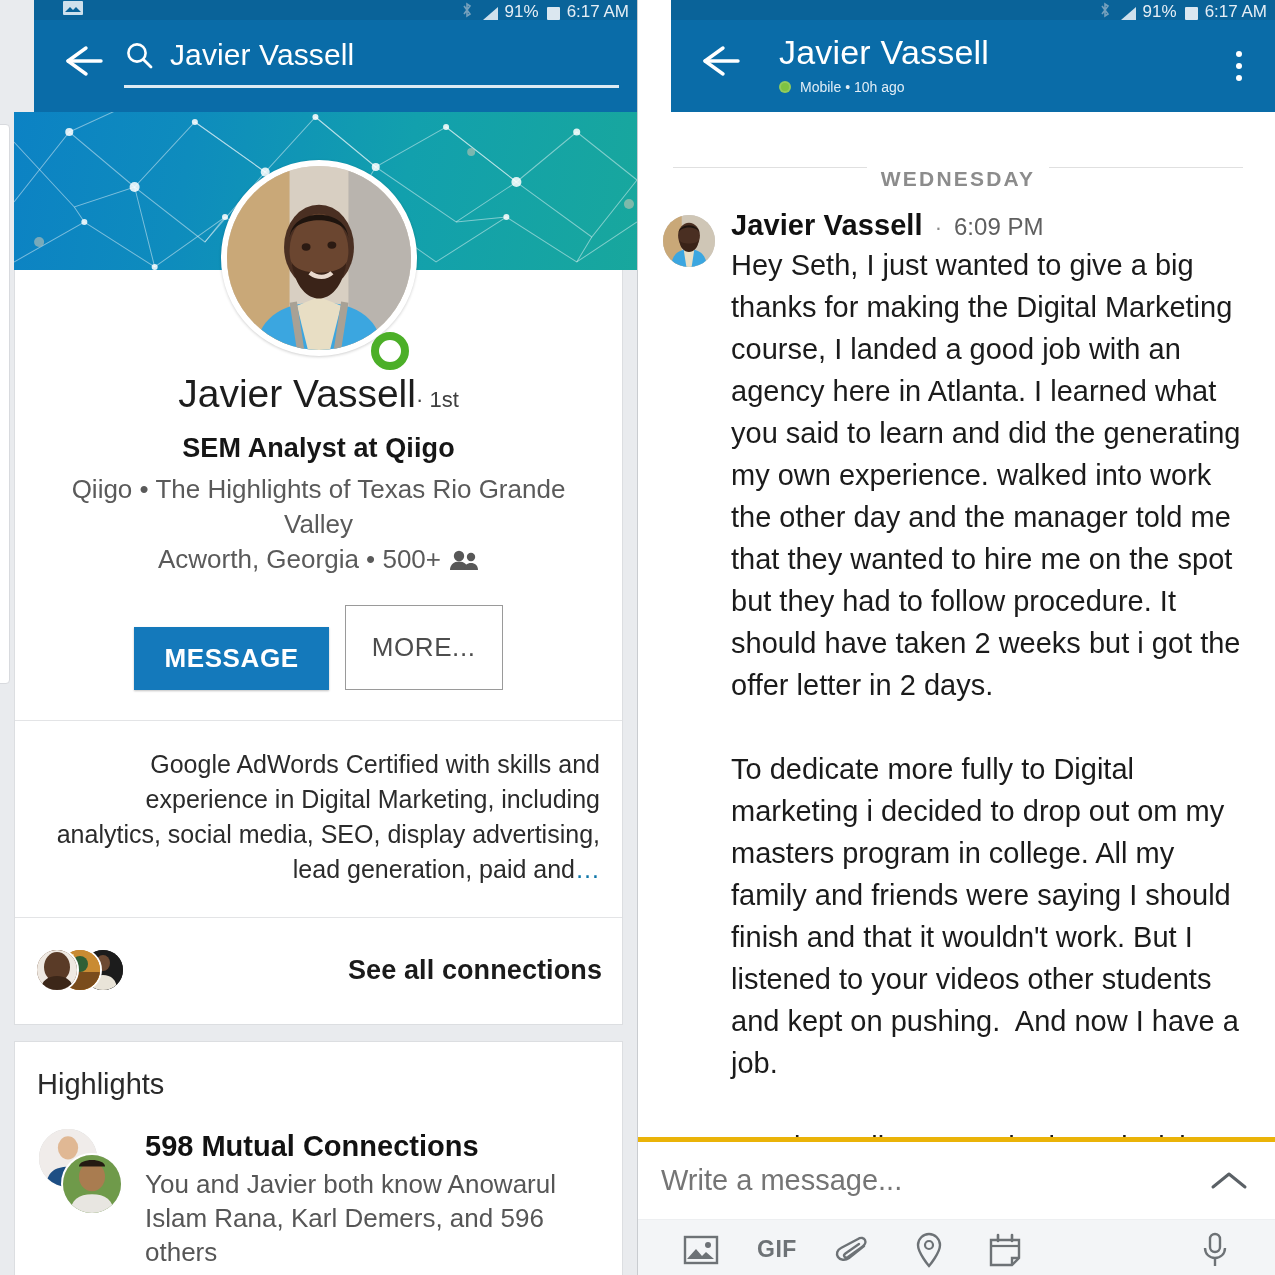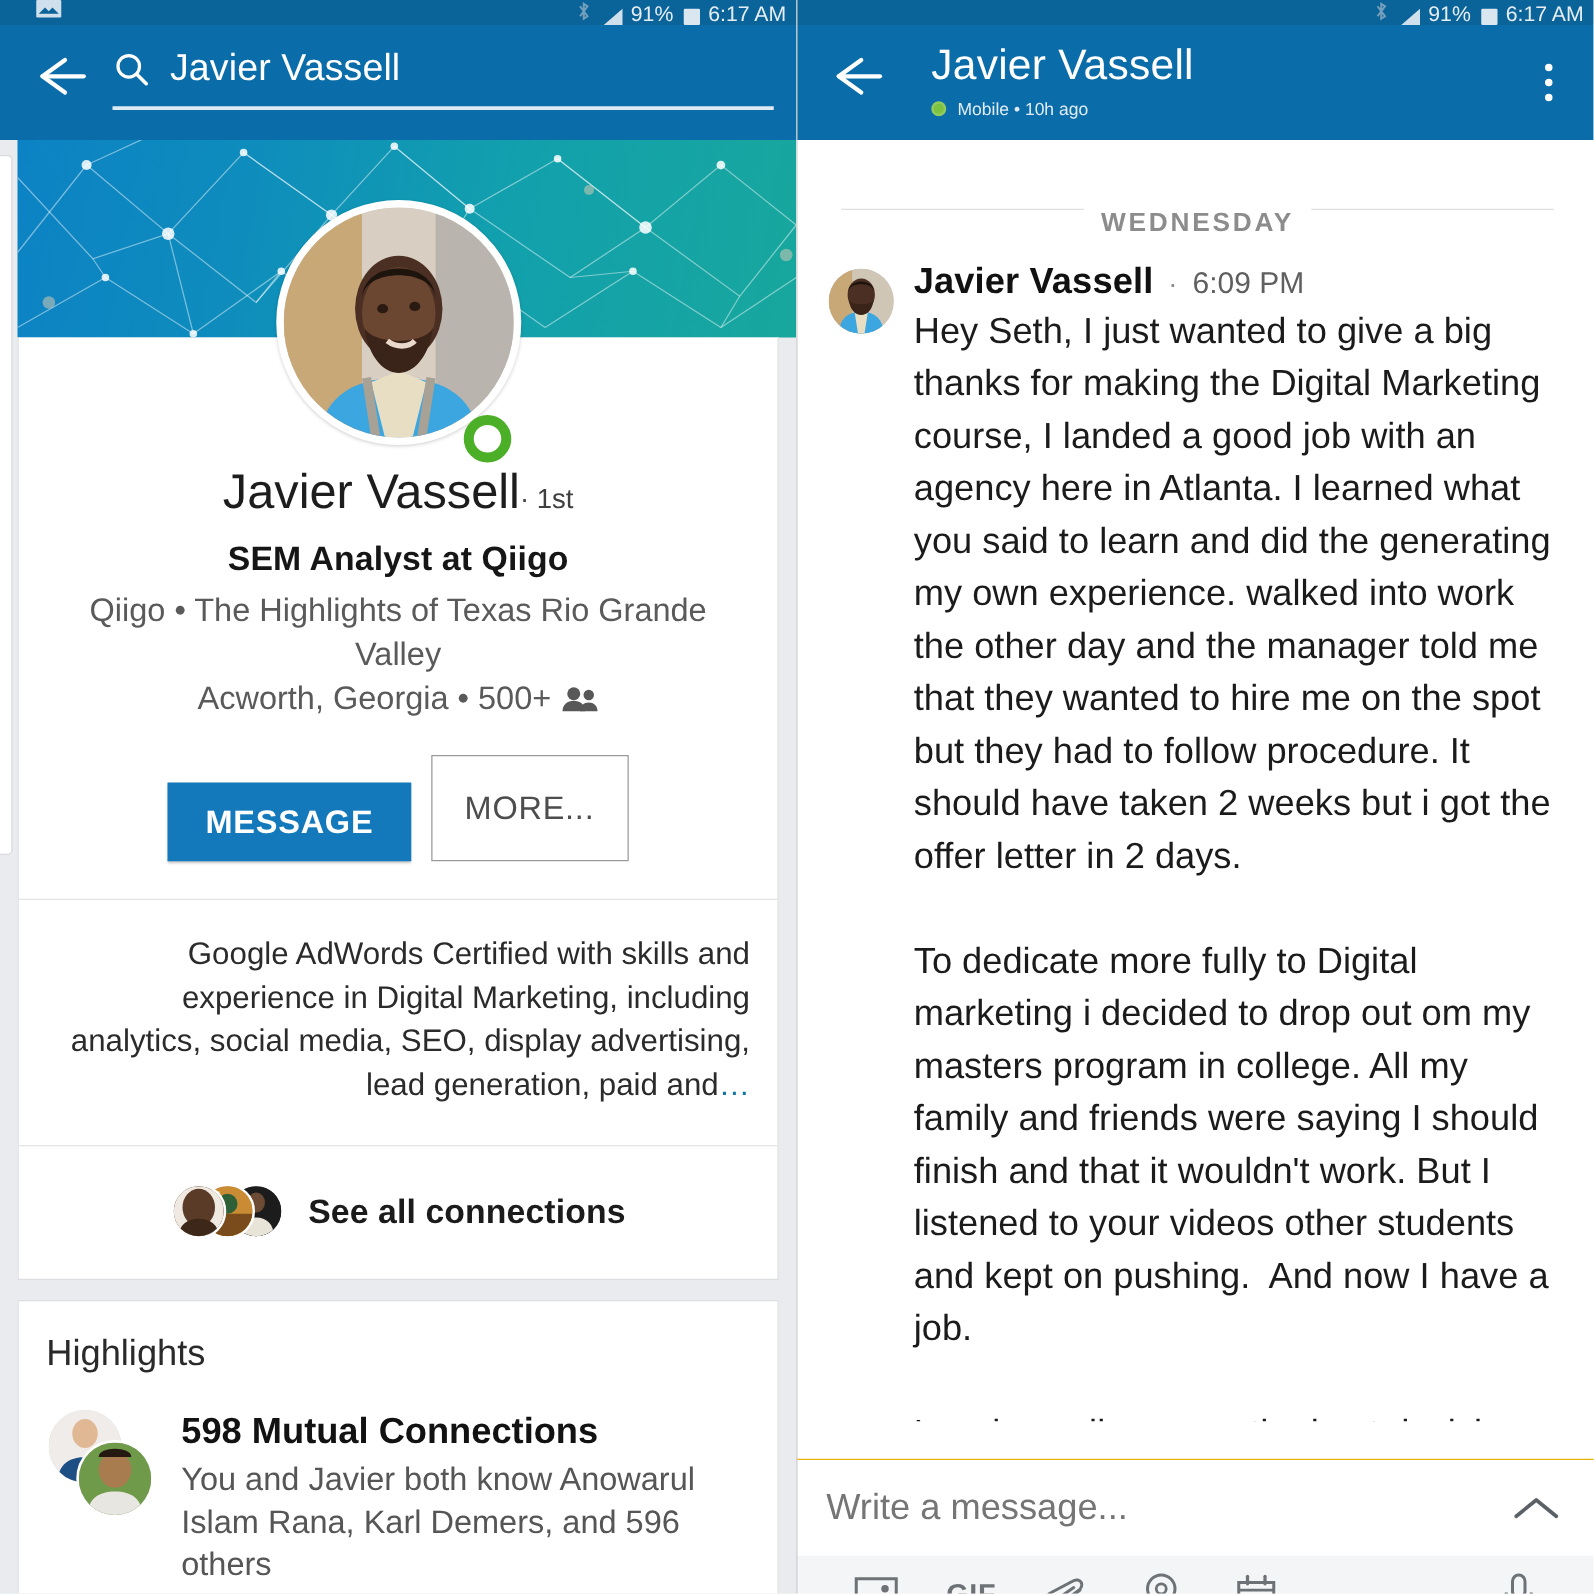--- a/index.html
+++ b/index.html
@@ -5,21 +5,21 @@
   * { box-sizing: border-box; margin: 0; padding: 0; }
   html, body {
     width: 1275px; height: 1275px;
     background: #ffffff;
     font-family: "Liberation Sans", sans-serif;
     overflow: hidden;
   }
   .screen { position: relative; width: 1275px; height: 1275px; display: flex; }
 
   
-  .panel { position: relative; height: 1275px; overflow: hidden; }
+  .panel { position: relative; height: 1275px; overflow: hidden; padding-left: 34px; }
   .panel-left  { width: 637px; background: #e9ebee; }
   .panel-right { width: 638px; background: #ffffff; }
 
   
   .statusbar {
     height: 20px; background: #0a6399; position: relative;
     display: flex; align-items: flex-end; justify-content: flex-end;
     padding: 0 8px 0 10px; overflow: hidden;
   }
   .statusbar .sb-left { position:absolute; left: 28px; bottom: 0px; }
@@ -99,21 +99,21 @@
                  box-shadow: 0 1px 2px rgba(0,0,0,.25); margin-top: 22px; }
   .btn-outline { background:#ffffff; color:#4d4d4d; padding: 16px 26px; border:1px solid #9a9a9a;
                  font-weight:400; }
 
   .divider { height:1px; background:#e3e4e6; margin: 0 -20px; }
 
   .summary { padding: 26px 2px 30px 2px; text-align:right; font-size: 25px; line-height: 35px;
              color:#2b2b2b; }
   .summary .more { color:#0e76a8; }
 
-  .connections-row { display:flex; align-items:center; justify-content:center; gap: 18px;
+  .connections-row { display:flex; align-items:center; justify-content:space-between; gap: 18px;
                      padding: 30px 0 32px 0; cursor:pointer; }
   .thumb-stack { position:relative; width: 92px; height: 44px; }
   .thumb { position:absolute; top:0; width:44px; height:44px; border-radius:50%;
            border:2px solid #fff; overflow:hidden; }
   .thumb:nth-child(1){ left:0; background:#6b4a33; z-index:3;}
   .thumb:nth-child(2){ left:23px; background:#c17a2b; z-index:2;}
   .thumb:nth-child(3){ left:46px; background:#2c2c2c; z-index:1;}
   .thumb svg{width:100%;height:100%;display:block;}
   .see-all { font-size: 27px; color:#1b1b1b; font-weight:700; letter-spacing:.1px;}
 
@@ -146,22 +146,22 @@
   .msg-avatar svg { width:100%; height:100%; display:block;}
   .msg-body { flex:1 1 auto; }
   .msg-head { display:flex; align-items:baseline; gap:12px; }
   .msg-name { font-size: 29px; color:#111111; font-weight:700; letter-spacing:.1px;}
   .msg-dot { color:#8a8a8a; font-size: 22px; }
   .msg-time { color:#5f5f5f; font-size: 24px; }
   .msg-text { font-size: 29px; line-height: 42px; color:#1b1b1b; white-space: pre-wrap;
               margin-top: 2px; letter-spacing: 0px;}
 
   
-  .composer { position:absolute; left:0; right:0; bottom:0; height: 108px; background:#ffffff;
-              border-top:1px solid #eab308; }
+  .composer { position:absolute; left:0; right:0; bottom:0; height: 138px; background:#ffffff;
+              border-top:5px solid #eab308; }
   .composer-row { display:flex; align-items:center; height: 78px; padding: 0 22px 0 24px;
                   border-bottom:1px solid #edeff1;}
   .composer-input { flex:1 1 auto; font-size: 29px; color:#8d9093; background:transparent;
                     border:none; outline:none; font-family:"Liberation Sans", sans-serif;}
   .chev-up { width:48px; height:48px; display:flex; align-items:center; justify-content:center;
              cursor:pointer; flex:0 0 auto;}
   .tools { display:flex; align-items:center; height: 59px; background:#f3f5f7; padding: 0 22px 0 26px; }
   .tool { width: 76px; height: 59px; display:flex; align-items:center; justify-content:center;
           cursor:pointer; }
   .tool.gif { font-size: 23px; font-weight:700; color:#6d7276; letter-spacing:.5px;

